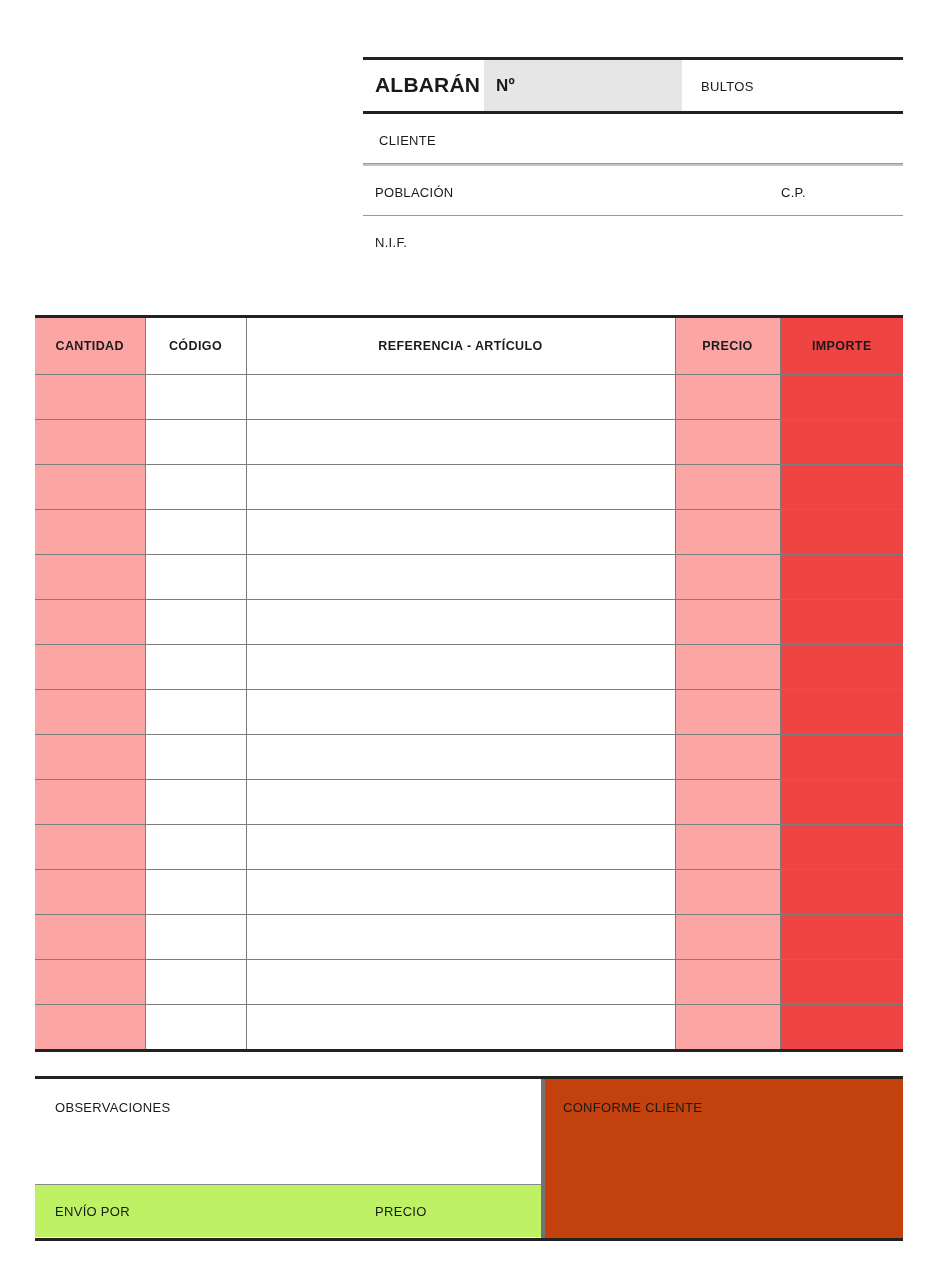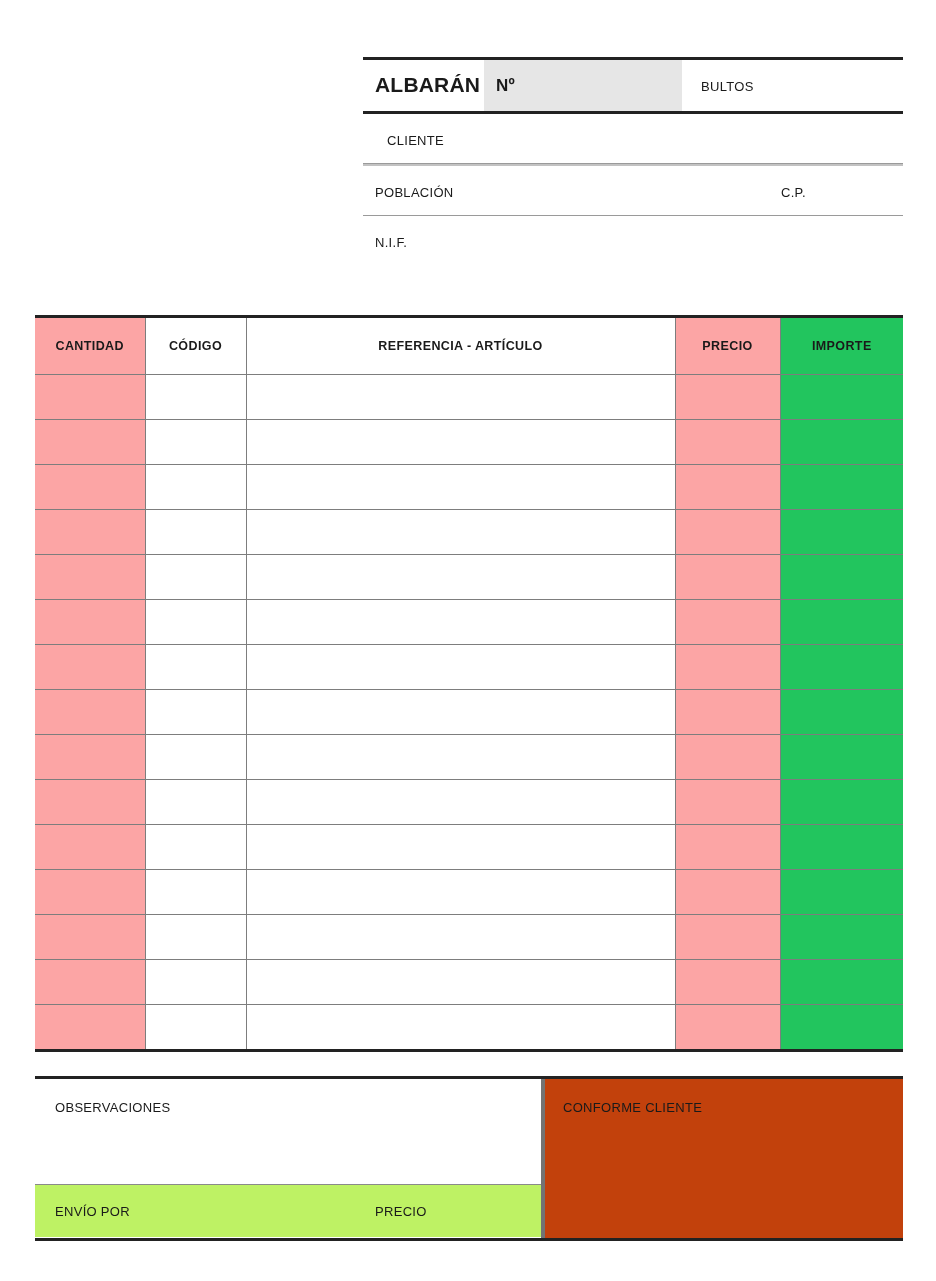--- a/index.html
+++ b/index.html
@@ -113,21 +113,21 @@
     height: 56px;
     font-size: 12.5px;
     font-weight: bold;
     letter-spacing: 0.4px;
     text-align: center;
     vertical-align: middle;
   }
   table.items tbody td { height: 44px; }
 
   .sh-light { background: #fca5a5; }
-  .sh-mid   { background: #22c55e; }
+  .sh-mid   { background: #ef4444; }
   .sh-white { background: #ffffff; }
 
   
   .footer-block {
     position: absolute;
     left: 35px;
     top: 1076px;
     width: 868px;
   }
   .ft-rule-thick {
@@ -186,21 +186,21 @@
     <div class="no-box"></div>
     <span class="hdr-label title" style="left:12px;">ALBARÁN</span>
     <span class="hdr-label num" style="left:133px;">Nº</span>
     <span class="hdr-label" style="left:338px;">BULTOS</span>
     <div style="position:absolute;left:330px;top:0;right:0;height:100%;"></div>
   </div>
 
   <div class="hdr-rule-thick"></div>
 
   <div class="hdr-row">
-    <span class="hdr-label" style="left:24px;">CLIENTE</span>
+    <span class="hdr-label" style="left:16px;">CLIENTE</span>
     <div style="position:absolute;left:100px;top:0;right:0;height:100%;"></div>
   </div>
 
   <div class="hdr-rule-thin"></div>
 
 
   <div class="hdr-rule-thin-light"></div>
 
   <div class="hdr-row">
     <span class="hdr-label" style="left:12px;">POBLACIÓN</span>

